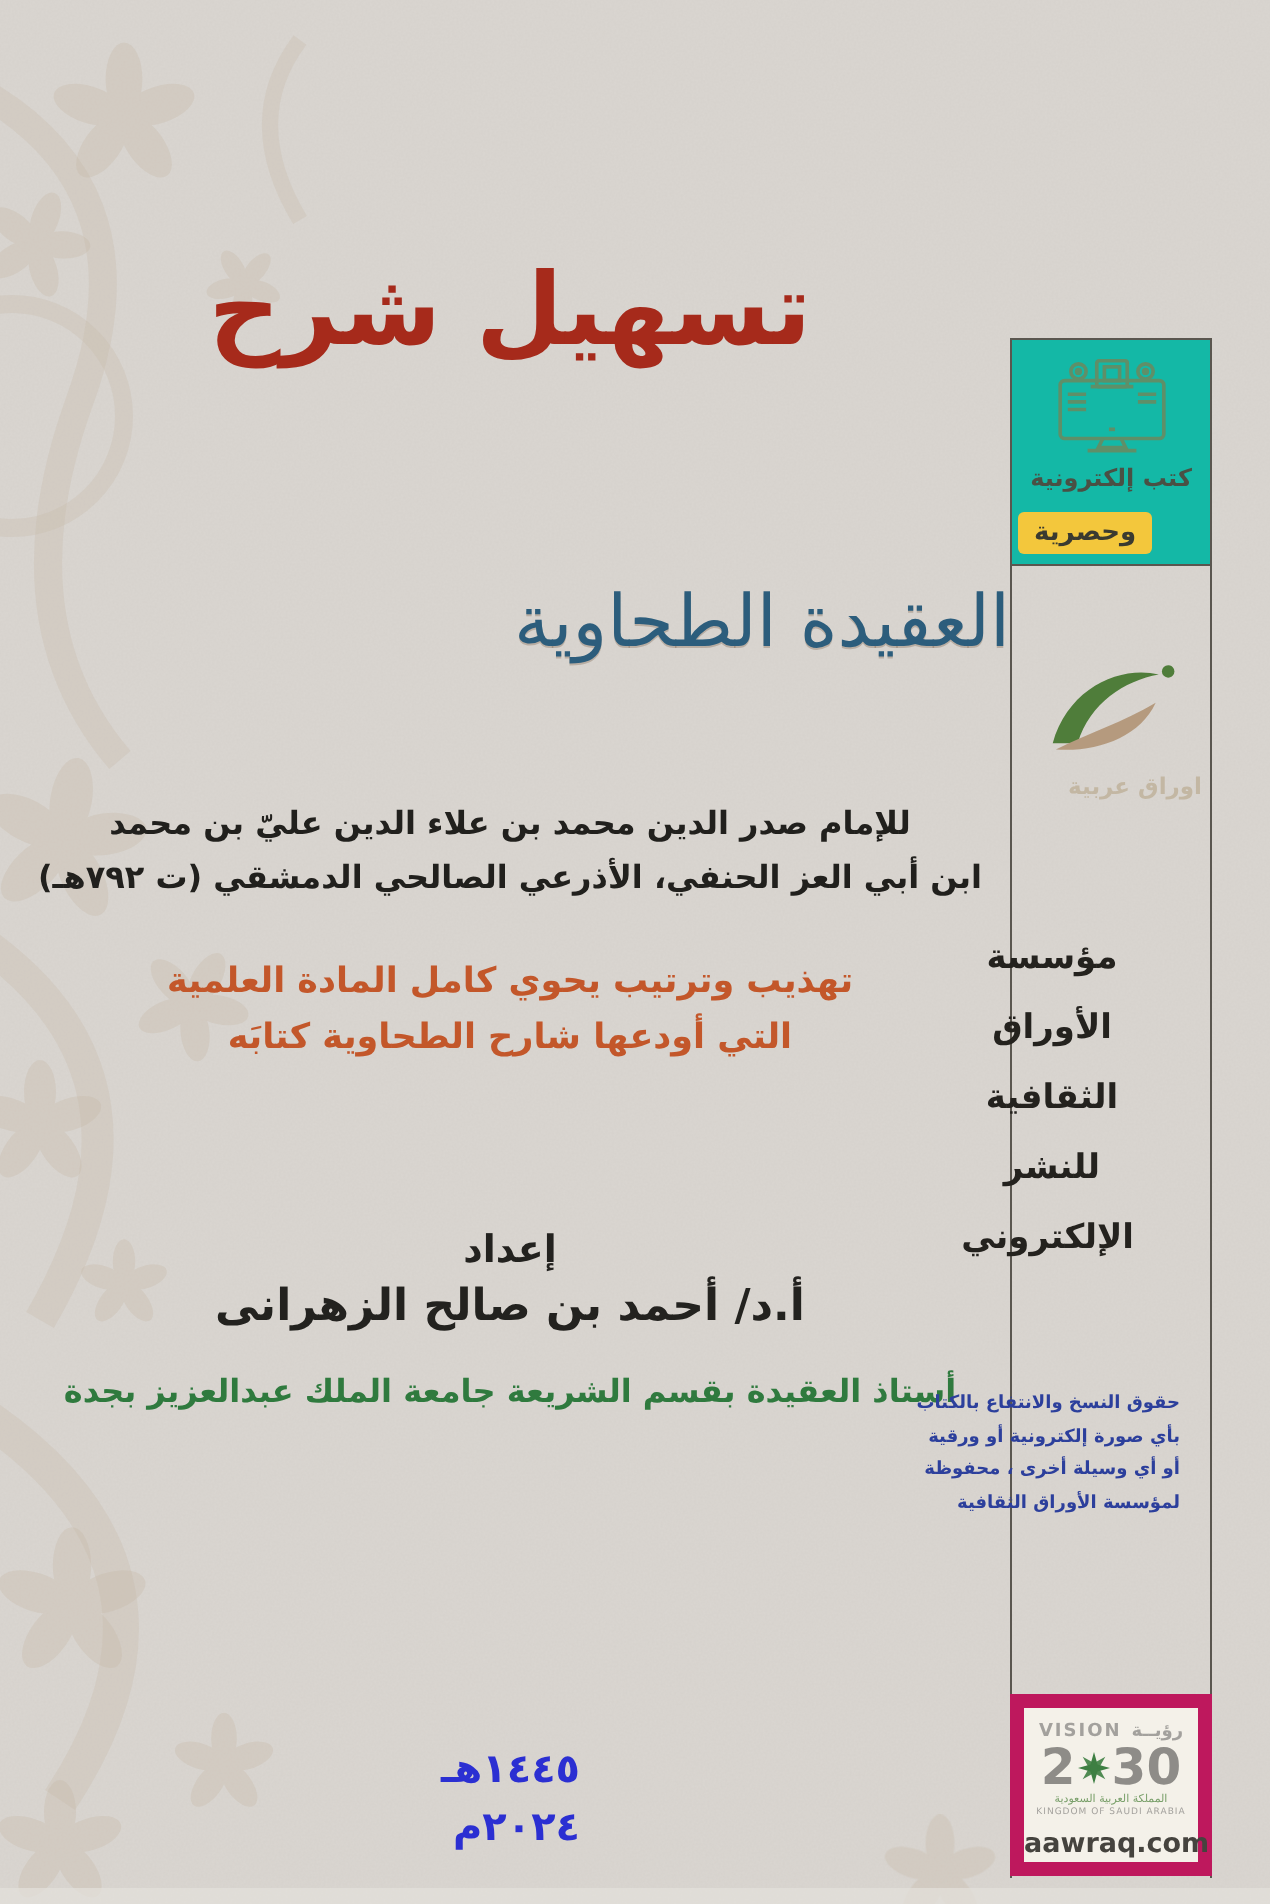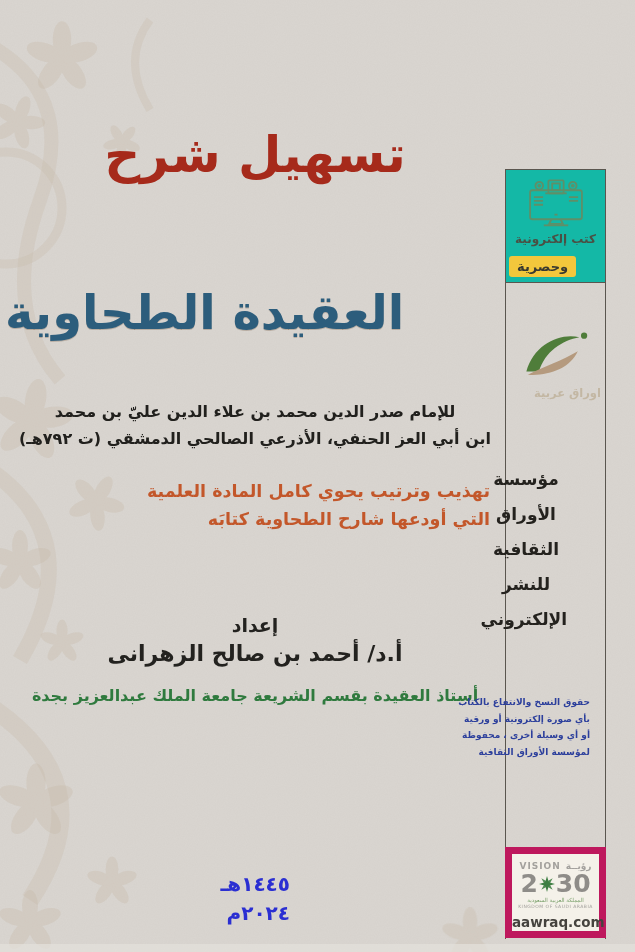--- a/index.html
+++ b/index.html
@@ -15,33 +15,33 @@
 
   
   .series-title {
     left:10px; top:100px; width:490px; height:110px;
     text-align:center; direction:rtl;
     font-size:50px; font-weight:bold; color:#a62a1b;
     line-height:110px; letter-spacing:-1px;
   }
   .main-title {
     left:5px; top:242px; width:500px; height:145px;
-    text-align:left; direction:rtl;
-    font-size:48px; font-weight:bold; color:#2c5d7c;
+    text-align:right; direction:rtl;
+    font-size:36px; font-weight:normal; color:#2c5d7c;
     line-height:140px; letter-spacing:-1px;
     text-shadow:0 1px 0 rgba(90,60,30,.25);
   }
   .author-block {
     left:10px; top:398px; width:490px;
     text-align:center; direction:rtl;
     font-size:16px; font-weight:bold; color:#21201d; line-height:27px;
   }
   .desc-block {
-    left:0; top:477px; width:490px;
-    text-align:right; direction:rtl;
+    left:10px; top:477px; width:490px;
+    text-align:center; direction:rtl;
     font-size:17.5px; font-weight:bold; color:#c3572a; line-height:28px;
   }
   .prep-label {
     left:10px; top:614px; width:490px; text-align:center; direction:rtl;
     font-size:19px; color:#23221f; font-weight:bold;
   }
   .prep-name {
     left:10px; top:641px; width:490px; text-align:center; direction:rtl;
     font-size:22px; color:#23221f; font-weight:bold;
   }

